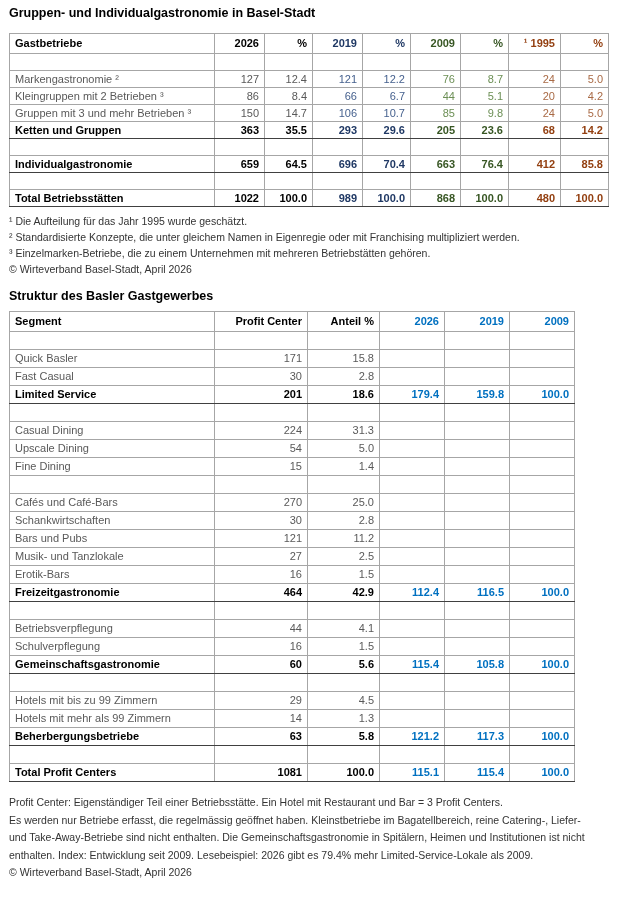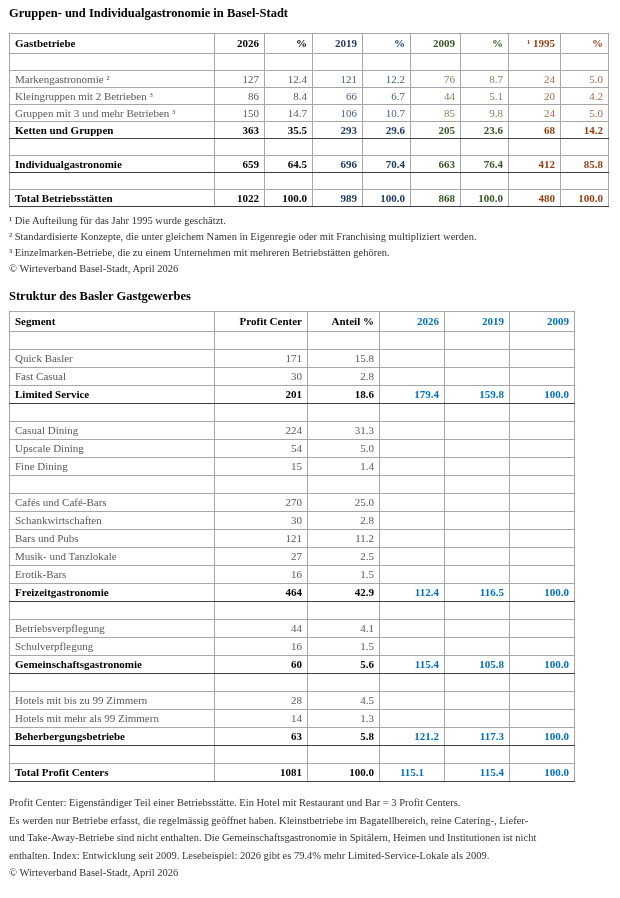--- a/index.html
+++ b/index.html
@@ -7,21 +7,21 @@
     background: #ffffff;
   }
   body {
     width: 620px;
     height: 898px;
     font-family: "Liberation Sans", "DejaVu Sans", sans-serif;
     color: #000;
     padding: 0;
     overflow: hidden;
   }
-  .doc { padding: 6px 9px 0 9px; font-family: Liberation Serif, serif; }
+  .doc { padding: 6px 9px 0 9px; }
 
   h1.sec-title {
     font-size: 12.5px;
     font-weight: bold;
     margin: 0 0 13px 0;
     color: #000;
     line-height: 14px;
   }
   h1.sec-title.second { margin-top: 12px; margin-bottom: 8px; }
 
@@ -382,21 +382,21 @@
         <tr>
           <td class="lbl" style="color: rgb(89, 89, 89);"></td>
           <td class="num" style="color: rgb(89, 89, 89);"></td>
           <td class="num" style="color: rgb(89, 89, 89);"></td>
           <td class="num" style="color: rgb(0, 112, 192);"></td>
           <td class="num" style="color: rgb(0, 112, 192);"></td>
           <td class="num" style="color: rgb(0, 112, 192);"></td>
         </tr>
         <tr>
           <td class="lbl" style="color: rgb(89, 89, 89);">Hotels mit bis zu 99 Zimmern</td>
-          <td class="num" style="color: rgb(89, 89, 89);">28</td>
+          <td class="num" style="color: rgb(89, 89, 89);">29</td>
           <td class="num" style="color: rgb(89, 89, 89);">4.5</td>
           <td class="num" style="color: rgb(0, 112, 192);"></td>
           <td class="num" style="color: rgb(0, 112, 192);"></td>
           <td class="num" style="color: rgb(0, 112, 192);"></td>
         </tr>
         <tr>
           <td class="lbl" style="color: rgb(89, 89, 89);">Hotels mit mehr als 99 Zimmern</td>
           <td class="num" style="color: rgb(89, 89, 89);">14</td>
           <td class="num" style="color: rgb(89, 89, 89);">1.3</td>
           <td class="num" style="color: rgb(0, 112, 192);"></td>
@@ -416,21 +416,21 @@
           <td class="num" style="color: rgb(89, 89, 89);"></td>
           <td class="num" style="color: rgb(89, 89, 89);"></td>
           <td class="num" style="color: rgb(0, 112, 192);"></td>
           <td class="num" style="color: rgb(0, 112, 192);"></td>
           <td class="num" style="color: rgb(0, 112, 192);"></td>
         </tr>
         <tr class="bold">
           <td class="lbl" style="color: rgb(0, 0, 0);">Total Profit Centers</td>
           <td class="num" style="color: rgb(0, 0, 0);">1081</td>
           <td class="num" style="color: rgb(0, 0, 0);">100.0</td>
-          <td class="num" style="color: rgb(0, 112, 192); text-align: center;">115.1</td>
+          <td class="num" style="color: rgb(0, 112, 192);">115.1</td>
           <td class="num" style="color: rgb(0, 112, 192);">115.4</td>
           <td class="num" style="color: rgb(0, 112, 192);">100.0</td>
         </tr>
       </tbody>
     </table>
 
   <div class="footer-note">
       <div>Profit Center: Eigenständiger Teil einer Betriebsstätte. Ein Hotel mit Restaurant und Bar = 3 Profit Centers.</div>
       <div>Es werden nur Betriebe erfasst, die regelmässig geöffnet haben. Kleinstbetriebe im Bagatellbereich, reine Catering-, Liefer-</div>
       <div>und Take-Away-Betriebe sind nicht enthalten. Die Gemeinschaftsgastronomie in Spitälern, Heimen und Institutionen ist nicht</div>

